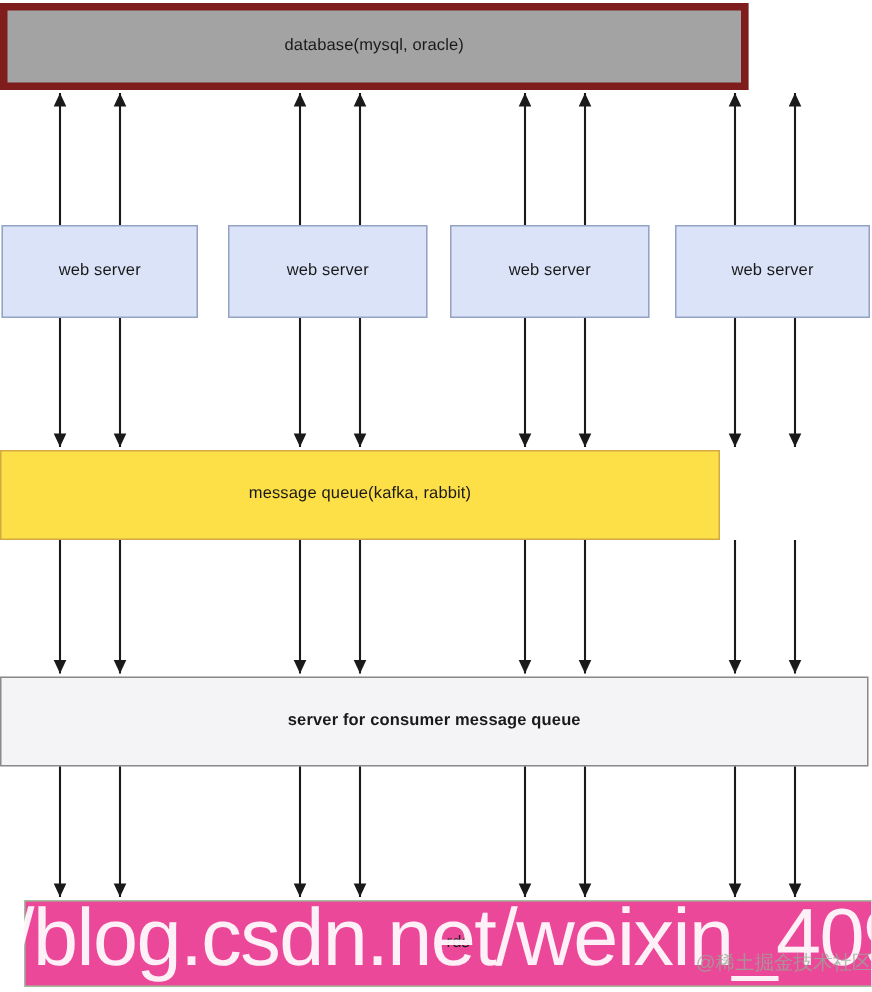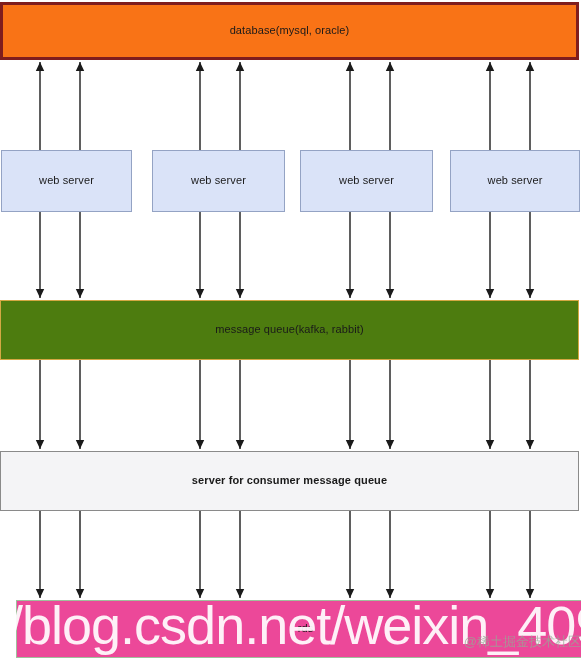--- a/index.html
+++ b/index.html
@@ -26,43 +26,43 @@
     font-size: 11px;
     color: #1a1a1a;
     letter-spacing: 0.1px;
     line-height: 1.2;
     text-align: center;
   }
   
   .db-node {
     left: 0px;
     top: 2px;
-    width: 579px;
+    width: 499px;
     height: 58px;
-    background: #f97316;
-    border: 3px solid #7f1d1d;
+    background: #a3a3a3;
+    border: 5px solid #7f1d1d;
   }
   
   .web-node {
     top: 150px;
     height: 62px;
     background: #dae3f8;
     border: 1px solid #94a3c4;
   }
   .web-node.w0 { left: 1px;   width: 131px; }
   .web-node.w1 { left: 152px; width: 133px; }
   .web-node.w2 { left: 300px; width: 133px; }
   .web-node.w3 { left: 450px; width: 130px; }
   
   .mq-node {
     left: 0px;
     top: 300px;
-    width: 579px;
+    width: 480px;
     height: 60px;
-    background: #4d7c0f;
+    background: #fde047;
     border: 1px solid #d4a843;
   }
   
   .consumer-node {
     left: 0px;
     top: 451px;
     width: 579px;
     height: 60px;
     background: #f4f4f6;
     border: 1px solid #8a8a8a;

